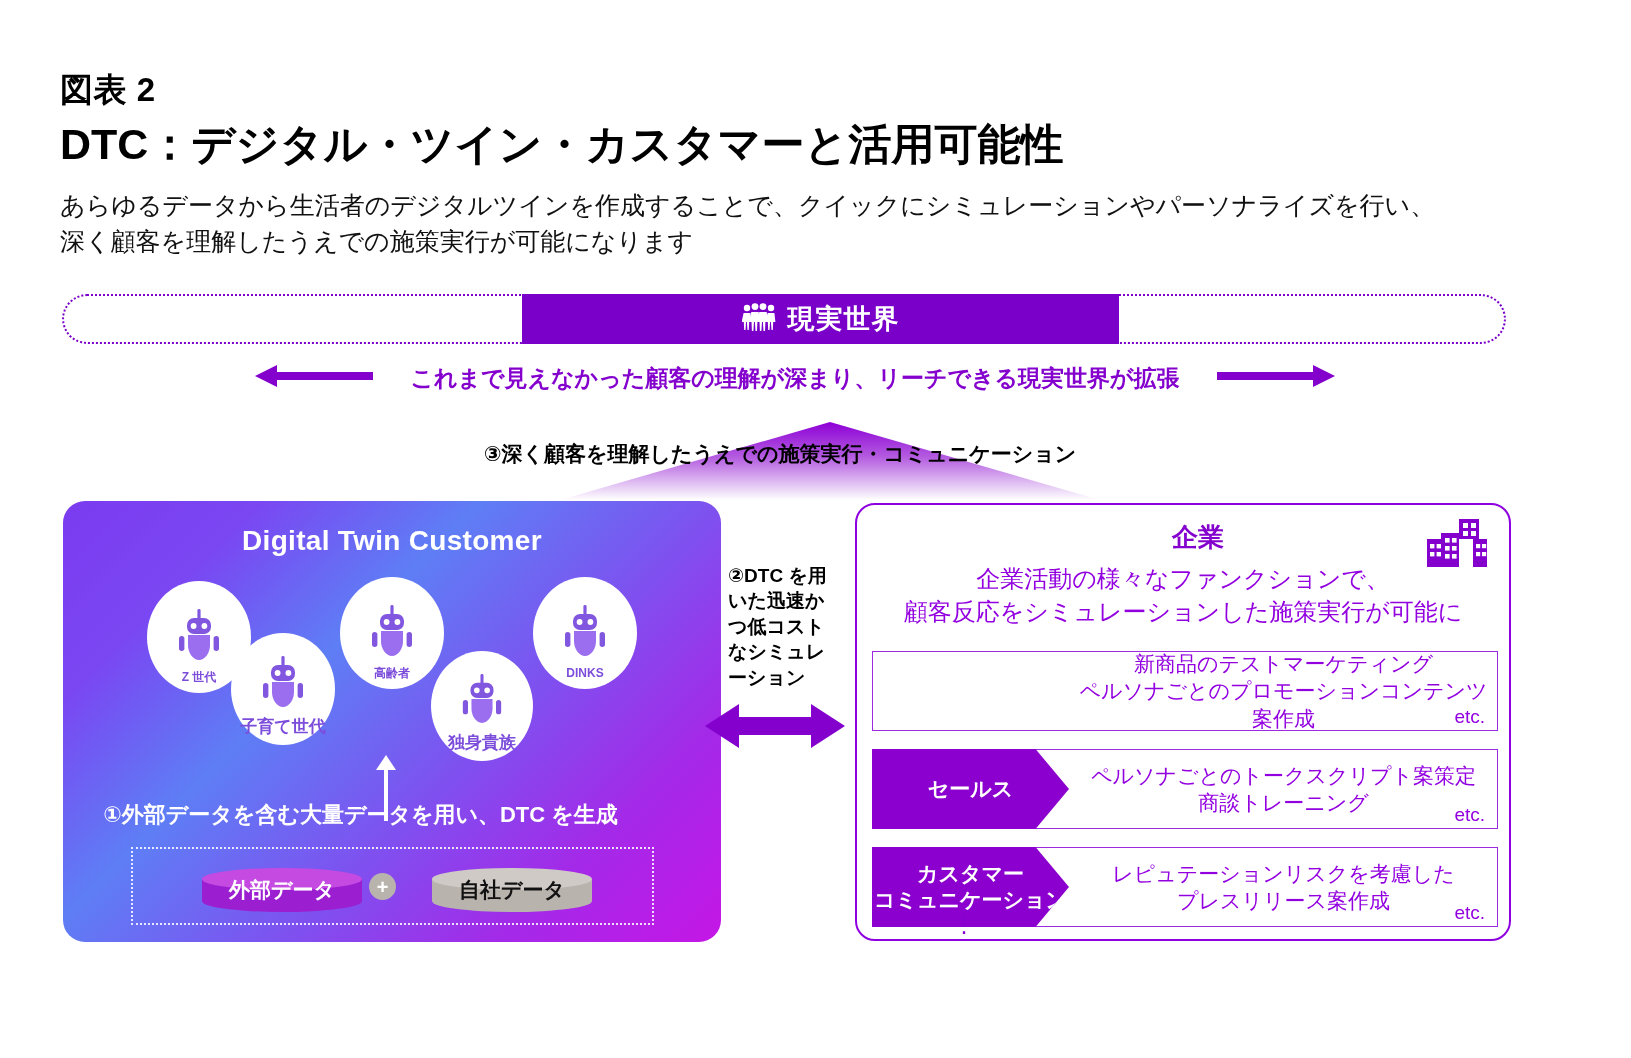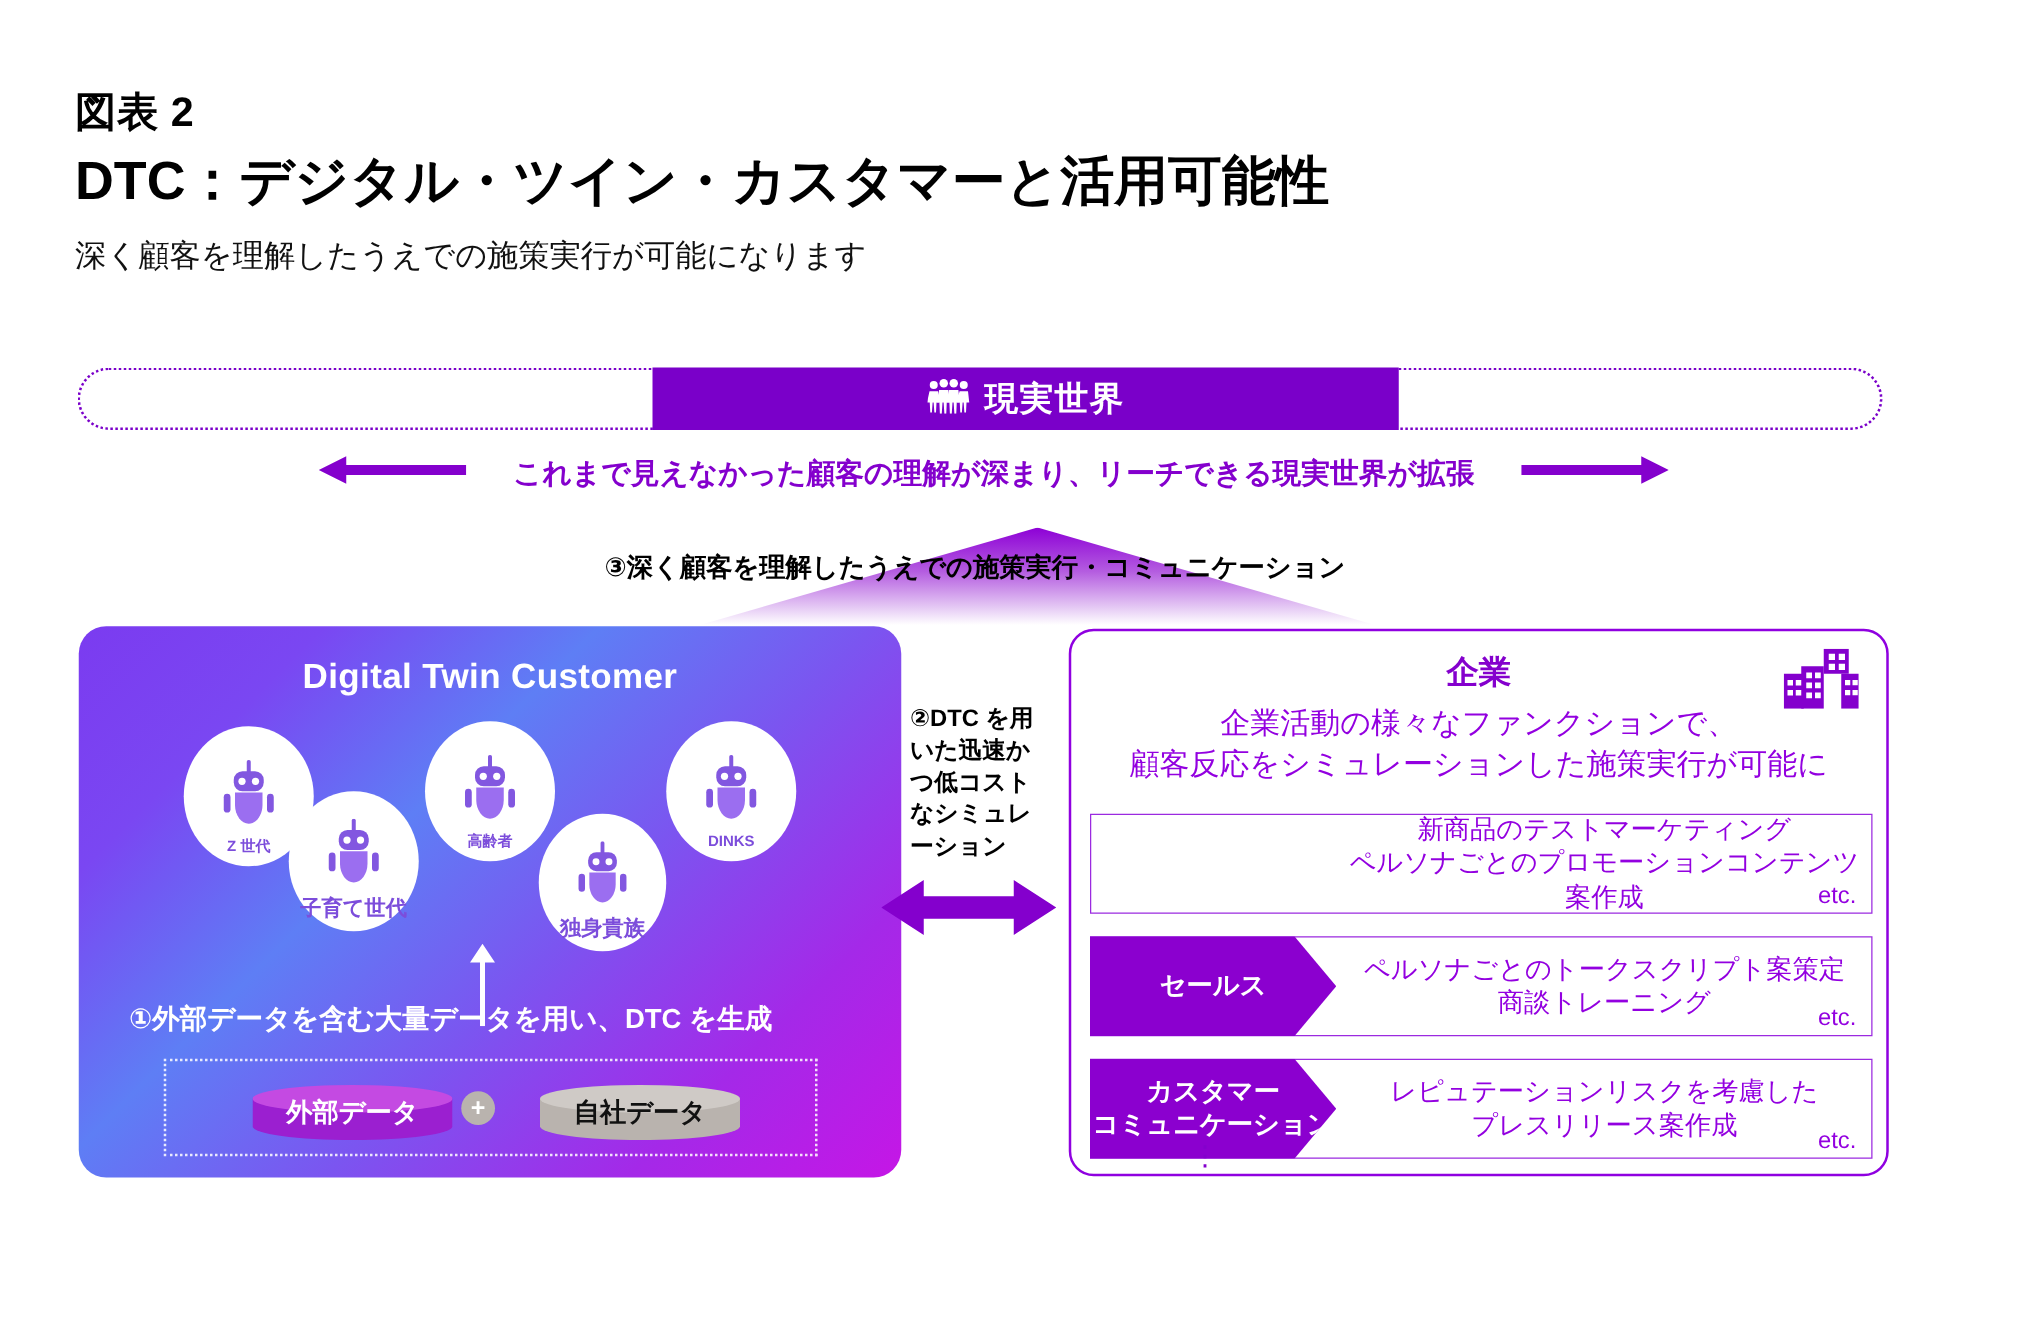--- a/index.html
+++ b/index.html
@@ -103,21 +103,21 @@
     font-size:19px;font-weight:bold;color:#000;line-height:1.34;text-align:left;
   }
   .dbl-arrow{position:absolute;left:705px;top:700px;}
 
   
   .corp{
     position:absolute;left:855px;top:503px;width:656px;height:438px;
     border:2px solid #8f00e0;border-radius:20px;box-sizing:border-box;background:#fff;
   }
   .corp-title{
-    position:absolute;left:0;top:15px;width:100%;text-align:center;
+    position:absolute;left:15px;top:15px;width:100%;text-align:center;
     font-size:26px;font-weight:bold;color:#8400cd;
   }
   .corp-sub{
     position:absolute;left:0;top:58px;width:100%;text-align:center;
     font-size:24px;color:#9300e0;line-height:1.36;
   }
   .bld{position:absolute;right:22px;top:14px;}
 
   .fn-row{
     position:absolute;left:15px;width:626px;height:80px;
@@ -144,20 +144,21 @@
   }
 </style>
 </head>
 <body>
 
 <div class="stage">
 
   <div class="kicker">図表 2</div>
   <div class="title">DTC：デジタル・ツイン・カスタマーと活用可能性</div>
   <div class="lead">
+    <div>あらゆるデータから生活者のデジタルツインを作成することで、クイックにシミュレーションやパーソナライズを行い、</div>
     <div>深く顧客を理解したうえでの施策実行が可能になります</div>
   </div>
 
   <div class="rw-outline"></div>
   <div class="rw-band">
     <span class="people-icon">
       <svg width="34" height="28" viewBox="0 0 34 28">
         <g fill="#ffffff">
           <circle cx="5" cy="5" r="3.2"></circle>
             <path d="M1.6 10h6.8l1 9h-2.2l-.4 8h-1.3l-.6-8h-.8l-.6 8h-1.3l-.4-8h-2.2z"></path>

